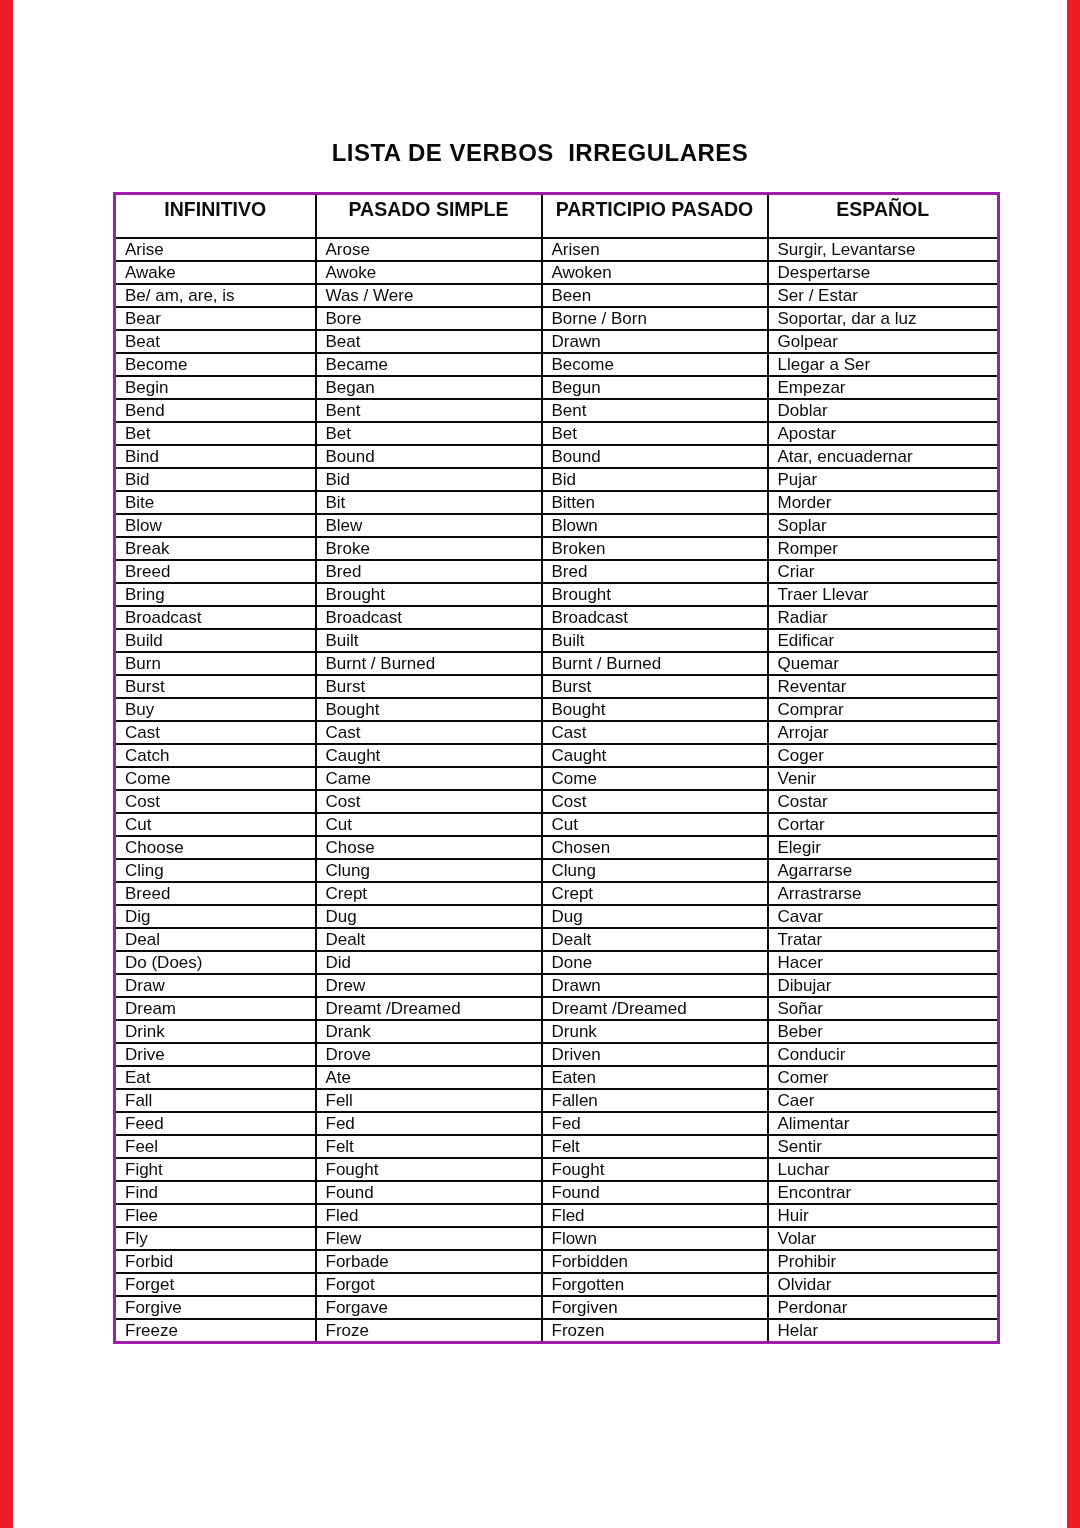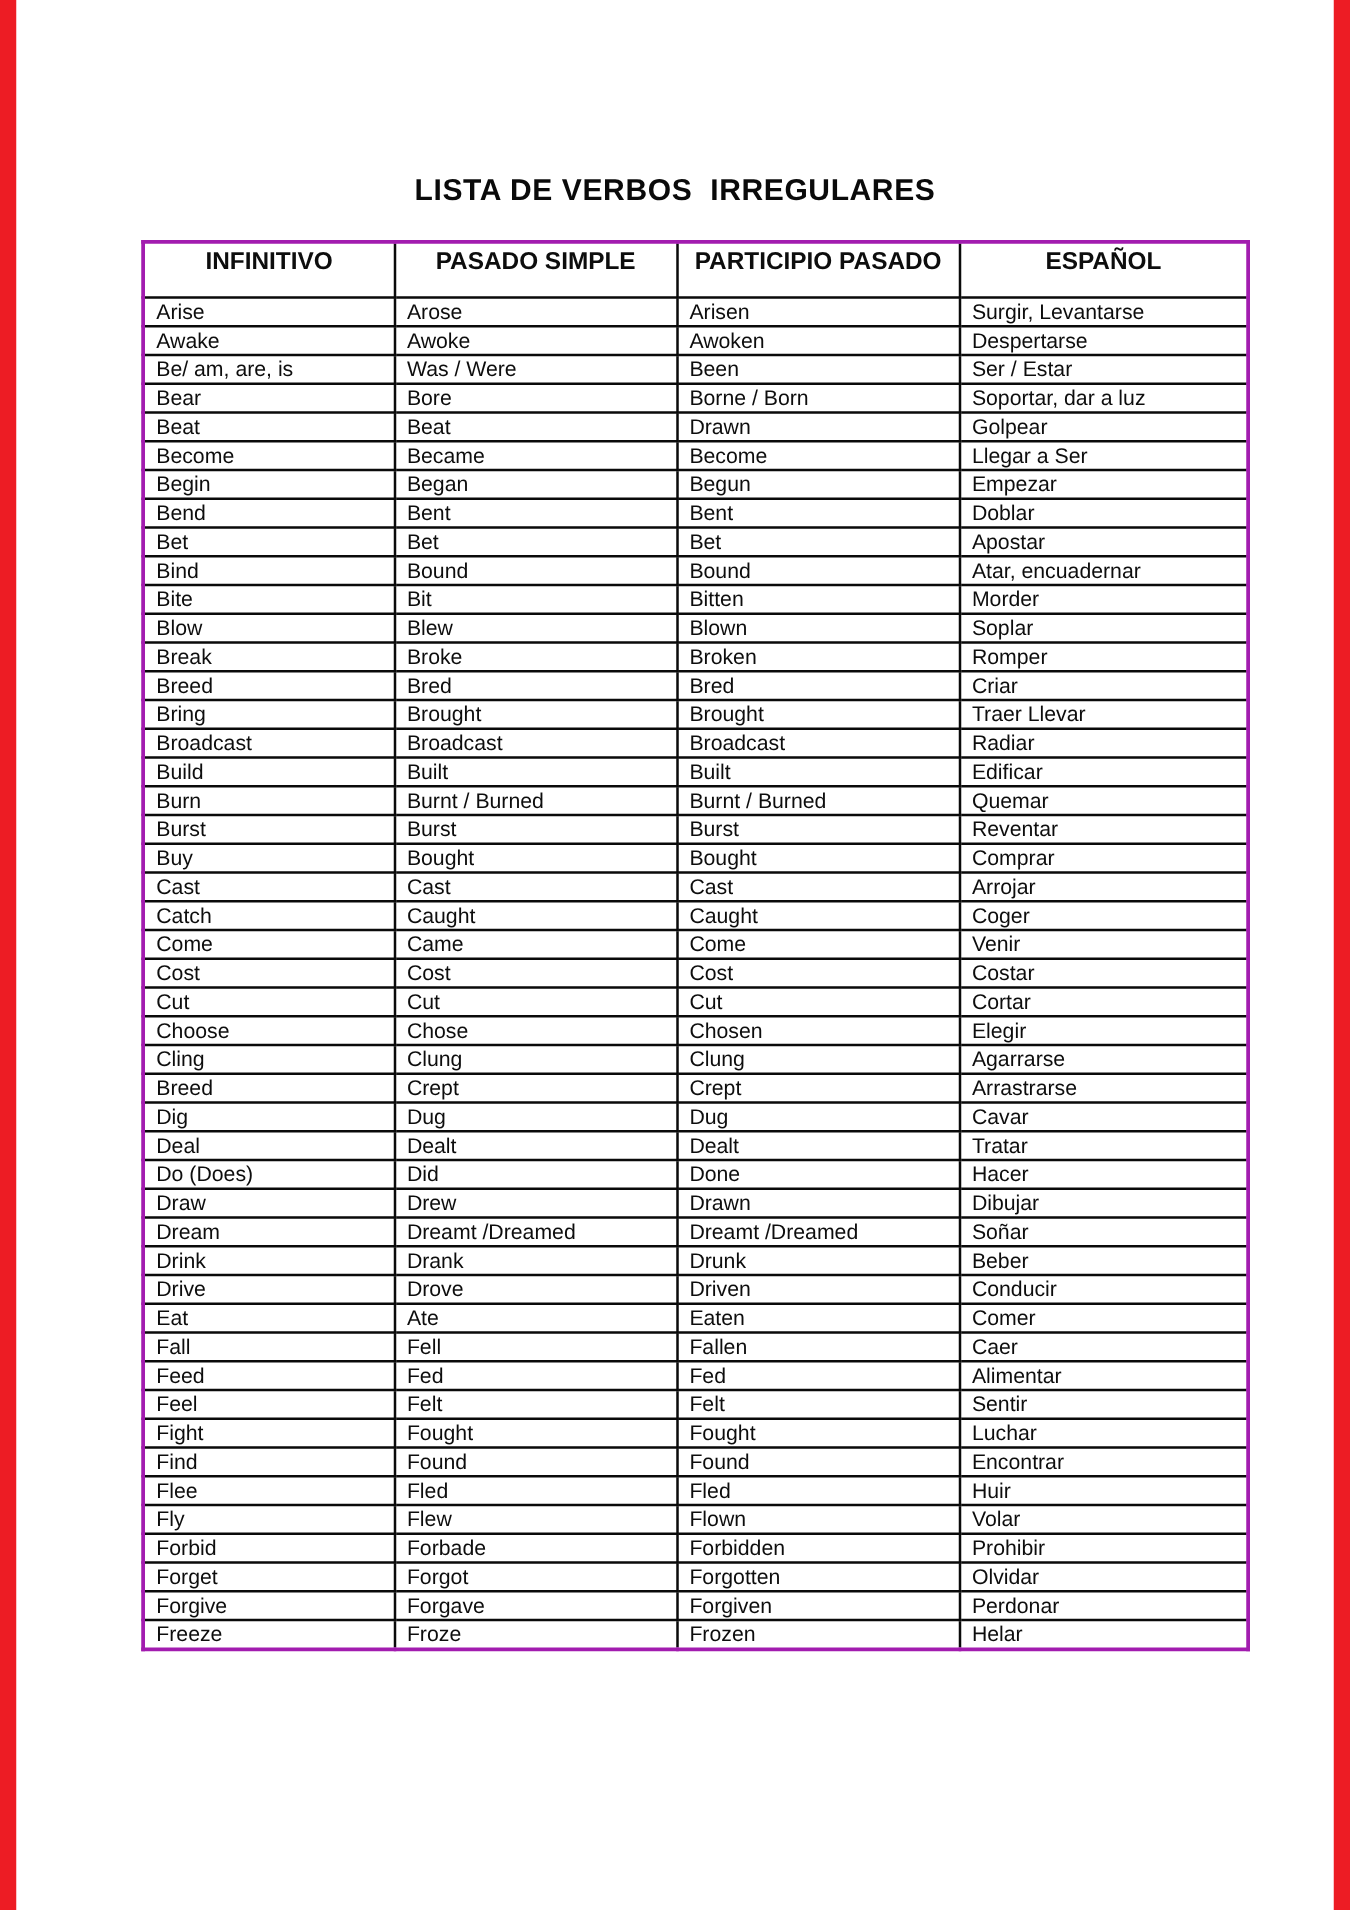--- a/index.html
+++ b/index.html
@@ -146,20 +146,26 @@
           <td>Bet</td>
           <td>Apostar</td>
         </tr>
         <tr>
           <td>Bind</td>
           <td>Bound</td>
           <td>Bound</td>
           <td>Atar, encuadernar</td>
         </tr>
         <tr>
+          <td>Bid</td>
+          <td>Bid</td>
+          <td>Bid</td>
+          <td>Pujar</td>
+        </tr>
+        <tr>
           <td>Bite</td>
           <td>Bit</td>
           <td>Bitten</td>
           <td>Morder</td>
         </tr>
         <tr>
           <td>Blow</td>
           <td>Blew</td>
           <td>Blown</td>
           <td>Soplar</td>

